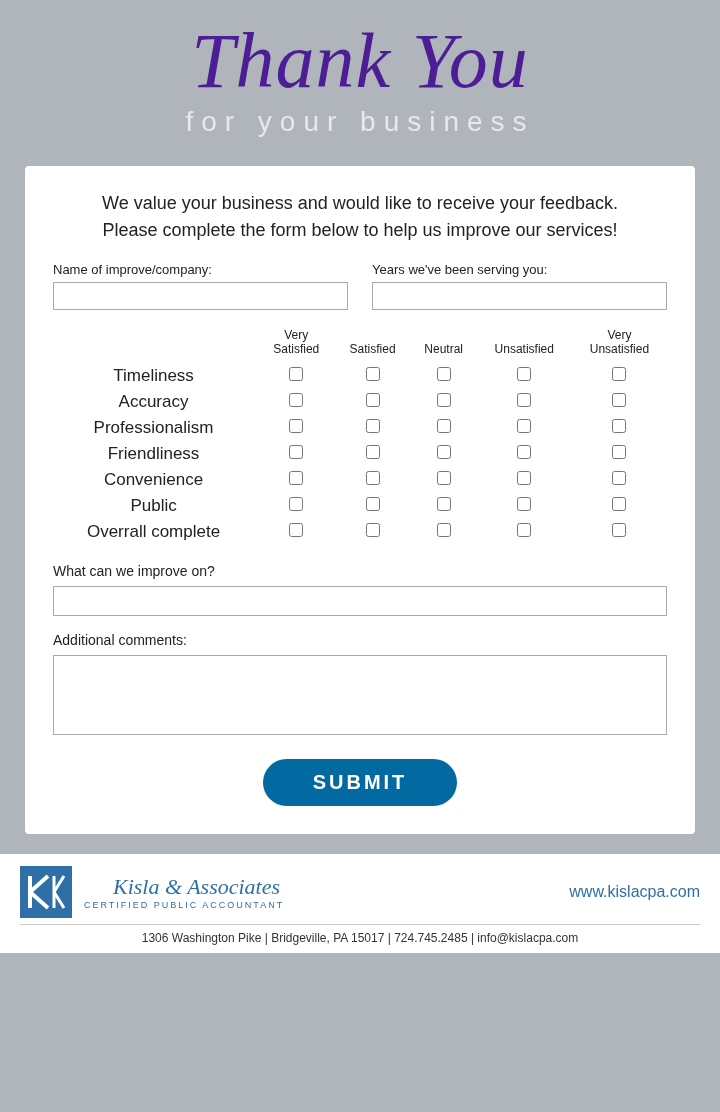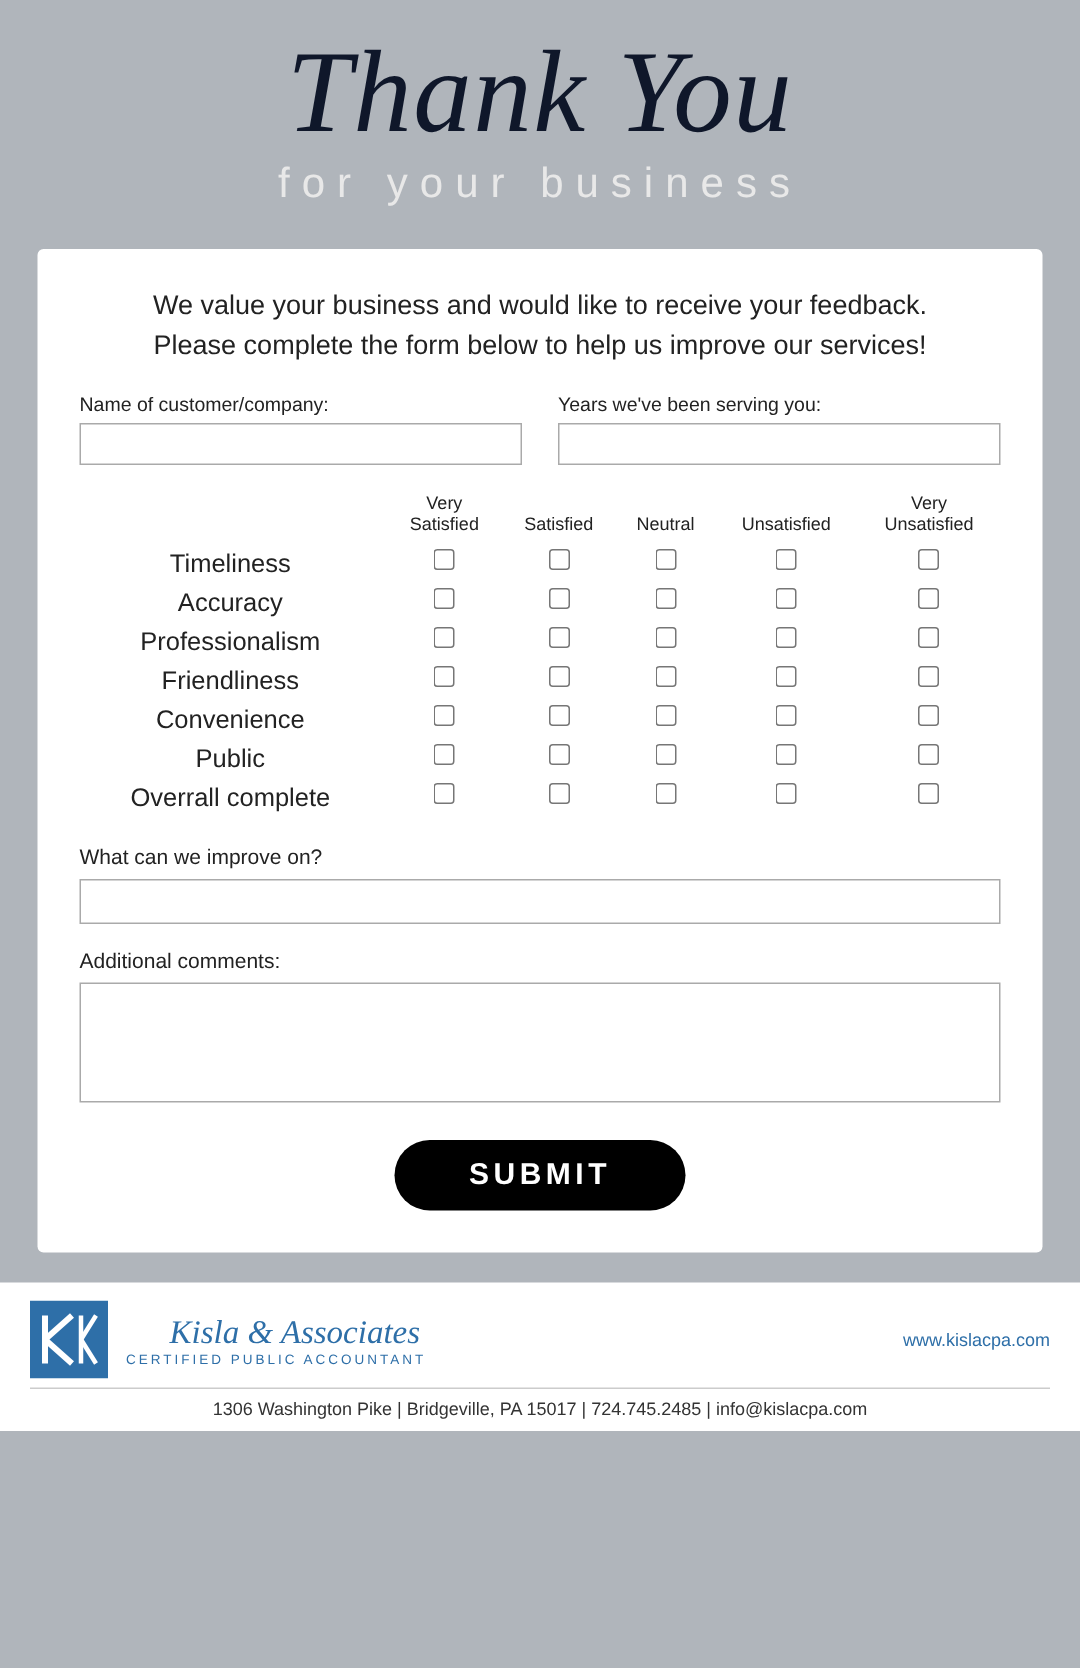--- a/index.html
+++ b/index.html
@@ -17,21 +17,21 @@
     .header-section {
       width: 100%;
       background-color: #b0b5bb;
       text-align: center;
       padding: 18px 20px 14px;
     }
 
     .thank-you-script {
       font-family: 'Georgia', 'Times New Roman', serif;
       font-size: 78px;
-      color: #0f172a;
+      color: #4c1d95;
       line-height: 1.1;
       font-style: italic;
       font-weight: normal;
       letter-spacing: 1px;
     }
 
     .for-your-business {
       font-family: Arial, sans-serif;
       font-size: 28px;
       color: #e8e8e8;
@@ -152,21 +152,21 @@
       resize: none;
     }
 
     .submit-row {
       display: flex;
       justify-content: center;
       margin-top: 20px;
     }
 
     .submit-btn {
-      background-color: #000000;
+      background-color: #0369a1;
       color: #fff;
       font-size: 20px;
       font-weight: bold;
       letter-spacing: 3px;
       border: none;
       border-radius: 30px;
       padding: 12px 50px;
       cursor: pointer;
     }
 
@@ -211,21 +211,21 @@
     }
 
     .logo-subtitle {
       font-size: 9px;
       letter-spacing: 2px;
       color: #2e6fa8;
       text-transform: uppercase;
     }
 
     .footer-website {
-      font-size: 12px;
+      font-size: 16px;
       color: #2e6fa8;
     }
 
     .footer-bottom {
       border-top: 1px solid #ccc;
       padding-top: 6px;
       text-align: center;
       font-size: 12px;
       color: #333;
     }
@@ -246,21 +246,21 @@
 
   
   <div class="intro-text">
     We value your business and would like to receive your feedback.<br>
     Please complete the form below to help us improve our services!
   </div>
 
   
   <div class="fields-row">
     <div class="field-group">
-      <label class="field-label">Name of customer/company:</label>
+      <label class="field-label">Name of improve/company:</label>
       <input class="text-input" type="text" style="">
     </div>
     <div class="field-group">
       <label class="field-label">Years we've been serving you:</label>
       <input class="text-input" type="text" style="">
     </div>
   </div>
 
   
   <table class="rating-table">

